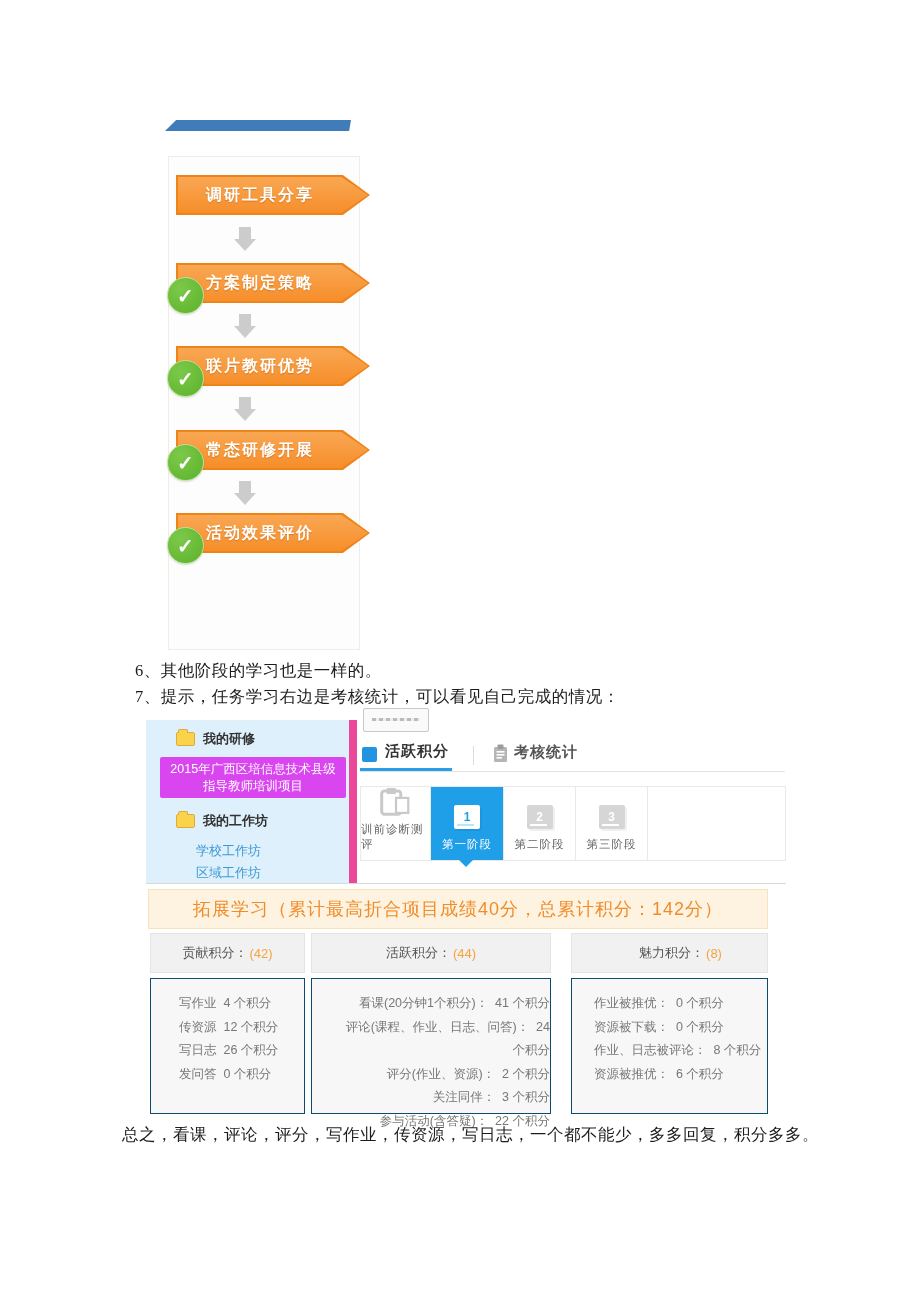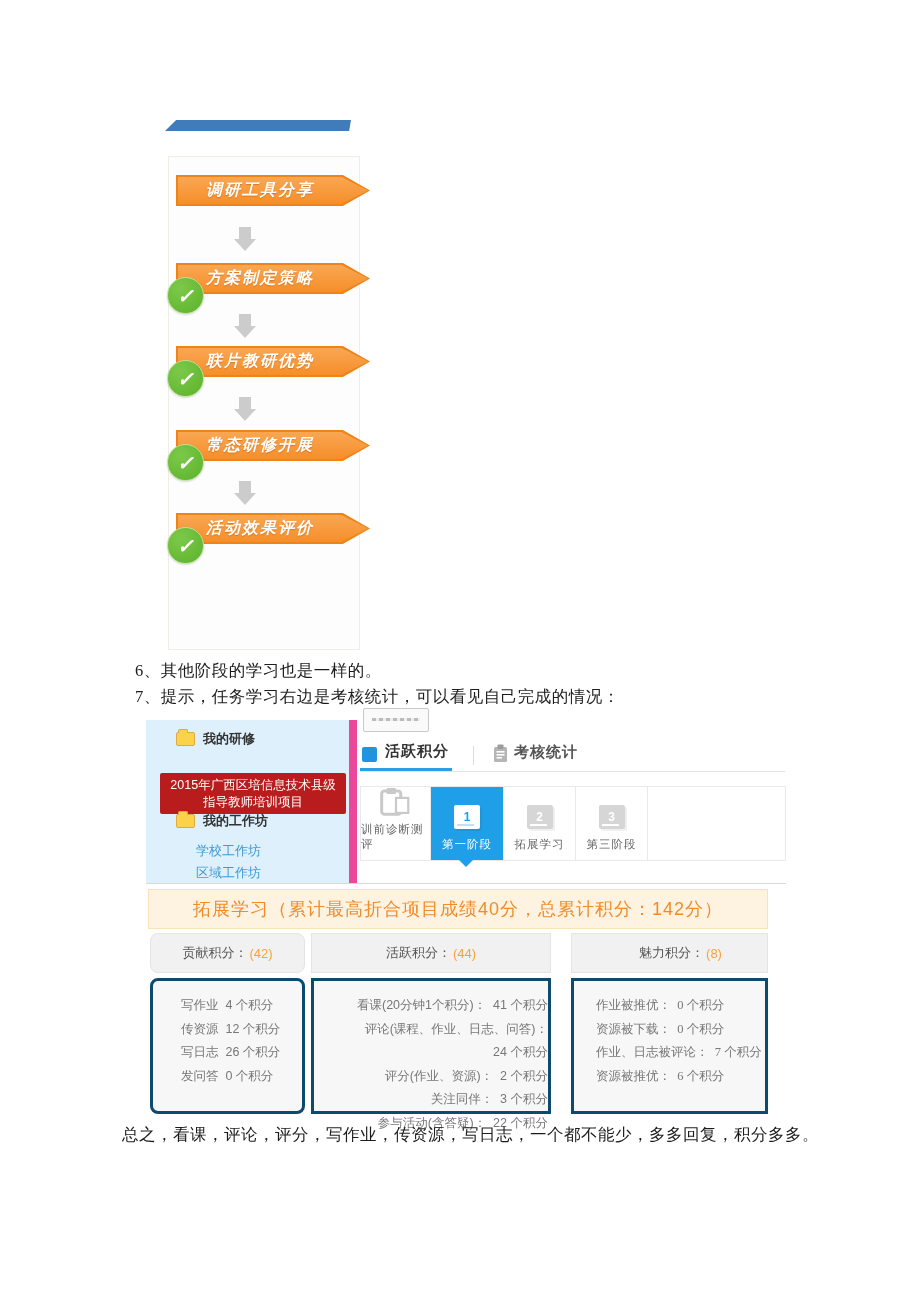--- a/index.html
+++ b/index.html
@@ -11,21 +11,21 @@
   .doctext{font-family:"Liberation Serif",serif;font-size:16.5px;color:#1c1c1c;
            letter-spacing:.5px;white-space:pre-wrap;}
 
   
   .bluebar{left:165px;top:120px;width:186px;height:11px;background:#3f7cb9;
            clip-path:polygon(6% 0,100% 0,99% 100%,0 100%);}
 
   
   .flowpanel{left:168px;top:156px;width:190px;height:492px;background:#fdfdfd;
              border:1px solid #f0ede5;}
-  .banner{position:absolute;left:176px;width:194px;height:31px;font-style:italic;}
+  .banner{position:absolute;left:176px;width:194px;height:40px;}
   .banner .shape-outer{position:absolute;inset:0;background:#ee8318;
       clip-path:polygon(0 0,86% 0,100% 50%,86% 100%,0 100%);}
   .banner .shape-inner{position:absolute;inset:2px;background:linear-gradient(#f9a753,#f68e2a);
       clip-path:polygon(0 0,86% 0,100% 50%,86% 100%,0 100%);}
   .banner .lbl{position:absolute;inset:0;display:flex;align-items:center;justify-content:center;
       padding-right:26px;color:#fff;font-size:16px;font-weight:bold;letter-spacing:2px;
       text-shadow:0 1px 1px rgba(180,90,0,.5);}
   .check{position:absolute;left:-9px;top:14px;width:35px;height:35px;border-radius:50%;
       background:radial-gradient(circle at 35% 30%,#7cc94a,#5cb22a);
       border:1px solid #bfe09a;display:flex;align-items:center;justify-content:center;
@@ -37,22 +37,22 @@
 
   
   .sidebar{left:146px;top:720px;width:203px;height:163px;background:#def0fc;
            border-right:8px solid #ec4899;text-align:center;}
   .sb-row{position:absolute;left:30px;display:flex;align-items:center;gap:8px;
           font-size:13px;font-weight:bold;color:#333;}
   .folder{width:17px;height:12px;background:#fbd34b;border:1px solid #e2a93c;
           border-radius:2px;position:relative;flex:0 0 auto;}
   .folder::before{content:"";position:absolute;top:-4px;left:1px;width:8px;height:3px;
           background:#fbd34b;border:1px solid #e2a93c;border-bottom:none;border-radius:2px 2px 0 0;}
-  .sb-selected{position:absolute;left:14px;top:37px;width:170px;background:#b91c1c;
-          color:#fff;font-size:12.5px;line-height:16.5px;padding:4px 8px;border-radius:2px;margin-top:16px;}
+  .sb-selected{position:absolute;left:14px;top:37px;width:170px;background:#d946ef;
+          color:#fff;font-size:12.5px;line-height:16.5px;padding:4px 8px;border-radius:2px;}
   .sb-link{position:absolute;left:50px;font-size:13px;color:#3d9ad5;cursor:pointer;}
 
   
   .cropped-btn{left:363px;top:708px;width:64px;height:22px;background:#fafafa;
           border:1px solid #c9c9c9;border-radius:2px;overflow:hidden;}
   .cropped-btn::after{content:"";position:absolute;left:8px;right:8px;top:9px;height:3px;
           background:repeating-linear-gradient(90deg,#bbb 0 4px,#eee 4px 7px);}
   .tab-square{left:362px;top:747px;width:15px;height:15px;background:#2094e0;border-radius:2px;}
   .tab-label1{left:385px;top:742px;font-size:15px;font-weight:bold;color:#333;letter-spacing:1px;}
   .tab-underline{left:360px;top:768px;width:92px;height:3px;background:#2a9fe8;}
@@ -81,25 +81,25 @@
   .shot2-bottom{left:146px;top:883px;width:640px;height:1px;background:#d9d9d9;}
 
   
   .pp-header{left:148px;top:889px;width:620px;height:40px;background:#fdf3e0;
         border:1px solid #f7e2ba;box-sizing:border-box;display:flex;align-items:center;
         justify-content:center;font-size:18px;color:#f08c2a;letter-spacing:1px;}
   .pp-colhead{top:933px;height:40px;background:#f1f1f1;border:1px solid #e4e4e4;
         box-sizing:border-box;display:flex;align-items:center;justify-content:center;
         font-size:13px;color:#555;}
   .pp-colhead .val{color:#f5a43c;margin-left:2px;}
-  .pp-colbody{top:978px;height:136px;background:#f7f7f7;border:3px solid #0c4a6e;
+  .pp-colbody{top:978px;height:136px;background:#f7f7f7;border:1px solid #0c4a6e;
         box-sizing:border-box;padding-top:13px;}
   .pp-row{font-size:12.5px;color:#777;line-height:23.5px;white-space:pre-wrap;}
-  .c1{left:150px;width:155px;border-radius:8px;} .c2{left:311px;width:240px;text-align:right;} .c3{left:571px;width:197px;padding-left:22px;}
-  .pad1{padding-left:28px;} .pad2{padding-left:33px;} .pad3{font-family:Liberation Serif, serif;}
+  .c1{left:150px;width:155px;} .c2{left:311px;width:240px;text-align:right;} .c3{left:571px;width:197px;padding-left:22px;}
+  .pad1{padding-left:28px;} .pad2{padding-left:33px;} .pad3{}
 </style>
 </head>
 <body>
 
 <div class="page">
 
   <div class="abs bluebar"></div>
 
   <div class="abs flowpanel"></div>
 
@@ -200,21 +200,21 @@
     <div class="stage active" style="left:70px;width:73px;">
       <div class="book on">
         <span>1</span>
       </div>
       <span class="slabel">第一阶段</span>
     </div>
     <div class="stage" style="left:143px;width:72px;">
       <div class="book off">
         <span>2</span>
       </div>
-      <span class="slabel">拓展学习</span>
+      <span class="slabel">第二阶段</span>
     </div>
     <div class="stage" style="left:215px;width:72px;">
       <div class="book off">
         <span>3</span>
       </div>
       <span class="slabel">第三阶段</span>
     </div>
   </div>
   <div class="abs stage-pointer"></div>
   <div class="abs shot2-bottom"></div>
@@ -243,19 +243,19 @@
   <div class="abs pp-colbody c2 pad2">
     <div class="pp-row">看课(20分钟1个积分)：  41 个积分</div>
     <div class="pp-row">评论(课程、作业、日志、问答)：  24 个积分</div>
     <div class="pp-row">评分(作业、资源)：  2 个积分</div>
     <div class="pp-row">关注同伴：  3 个积分</div>
     <div class="pp-row">参与活动(含答疑)：  22 个积分</div>
   </div>
   <div class="abs pp-colbody c3 pad3">
     <div class="pp-row">作业被推优：  0 个积分</div>
     <div class="pp-row">资源被下载：  0 个积分</div>
-    <div class="pp-row">作业、日志被评论：  7 个积分</div>
+    <div class="pp-row">作业、日志被评论：  8 个积分</div>
     <div class="pp-row">资源被推优：  6 个积分</div>
   </div>
 
   <div class="abs doctext" style="left:122px;top:1124px;">总之，看课，评论，评分，写作业，传资源，写日志，一个都不能少，多多回复，积分多多。</div>
 
 </div>
 
 </body></html>

